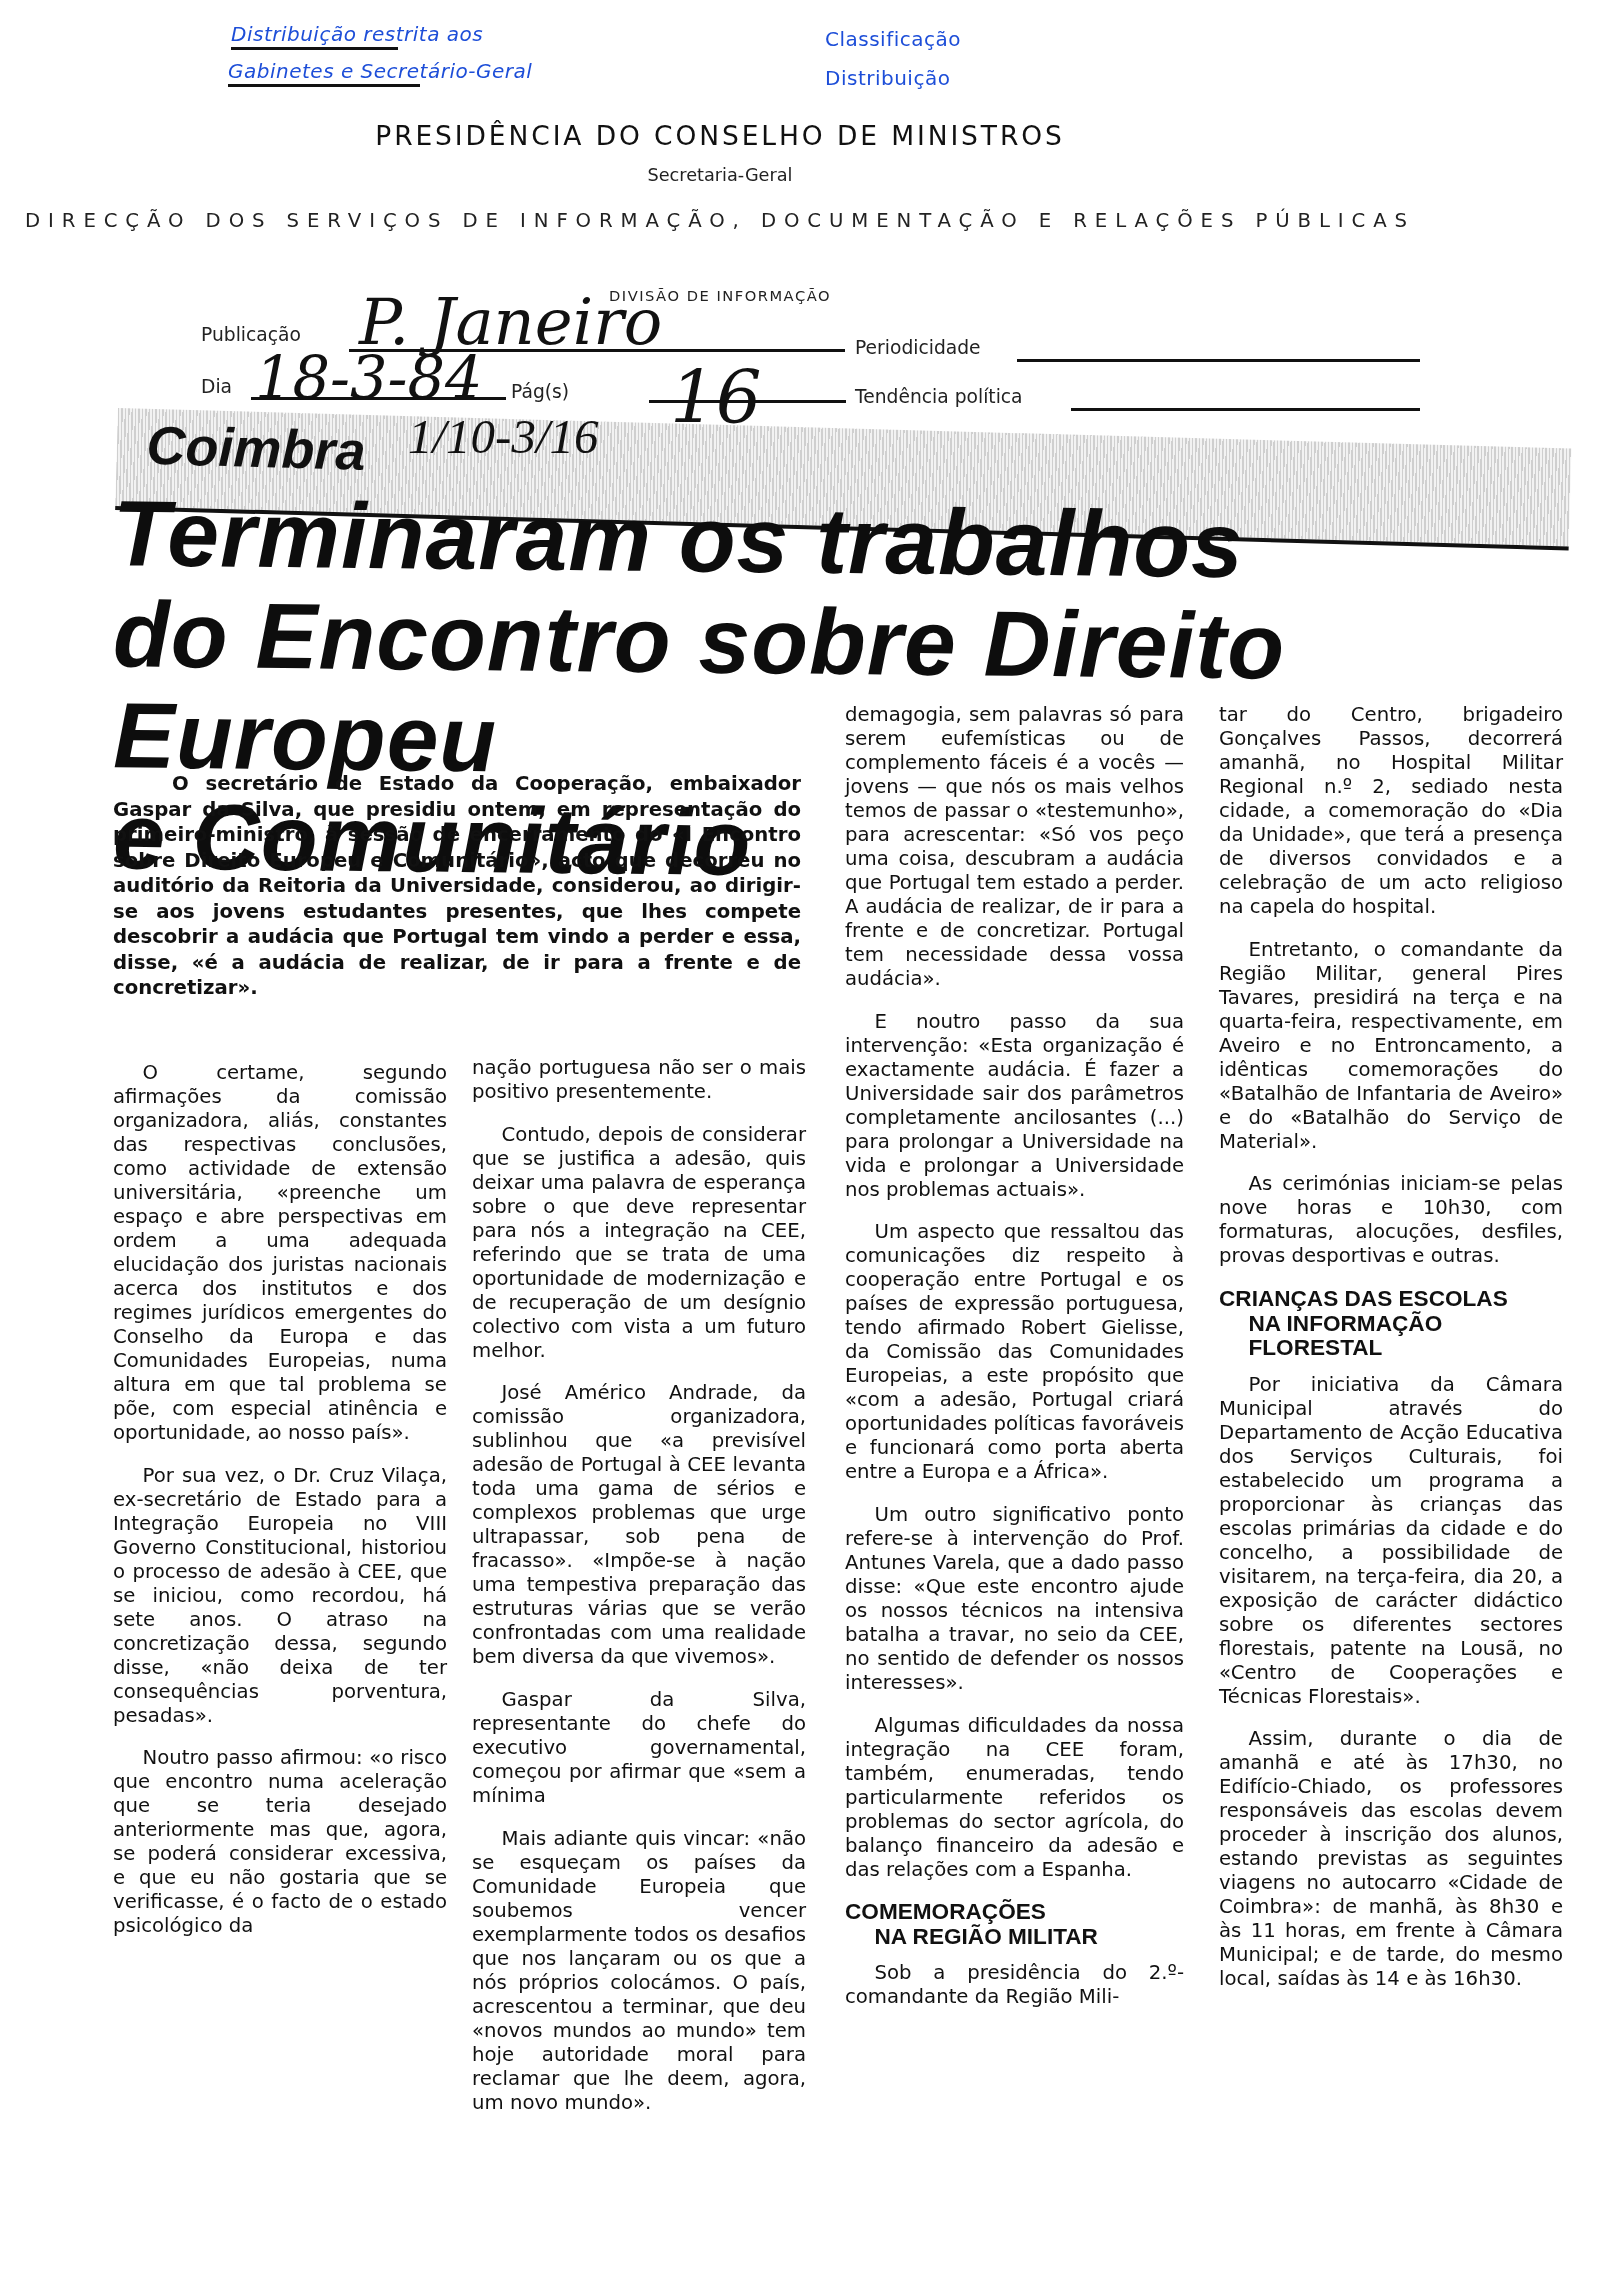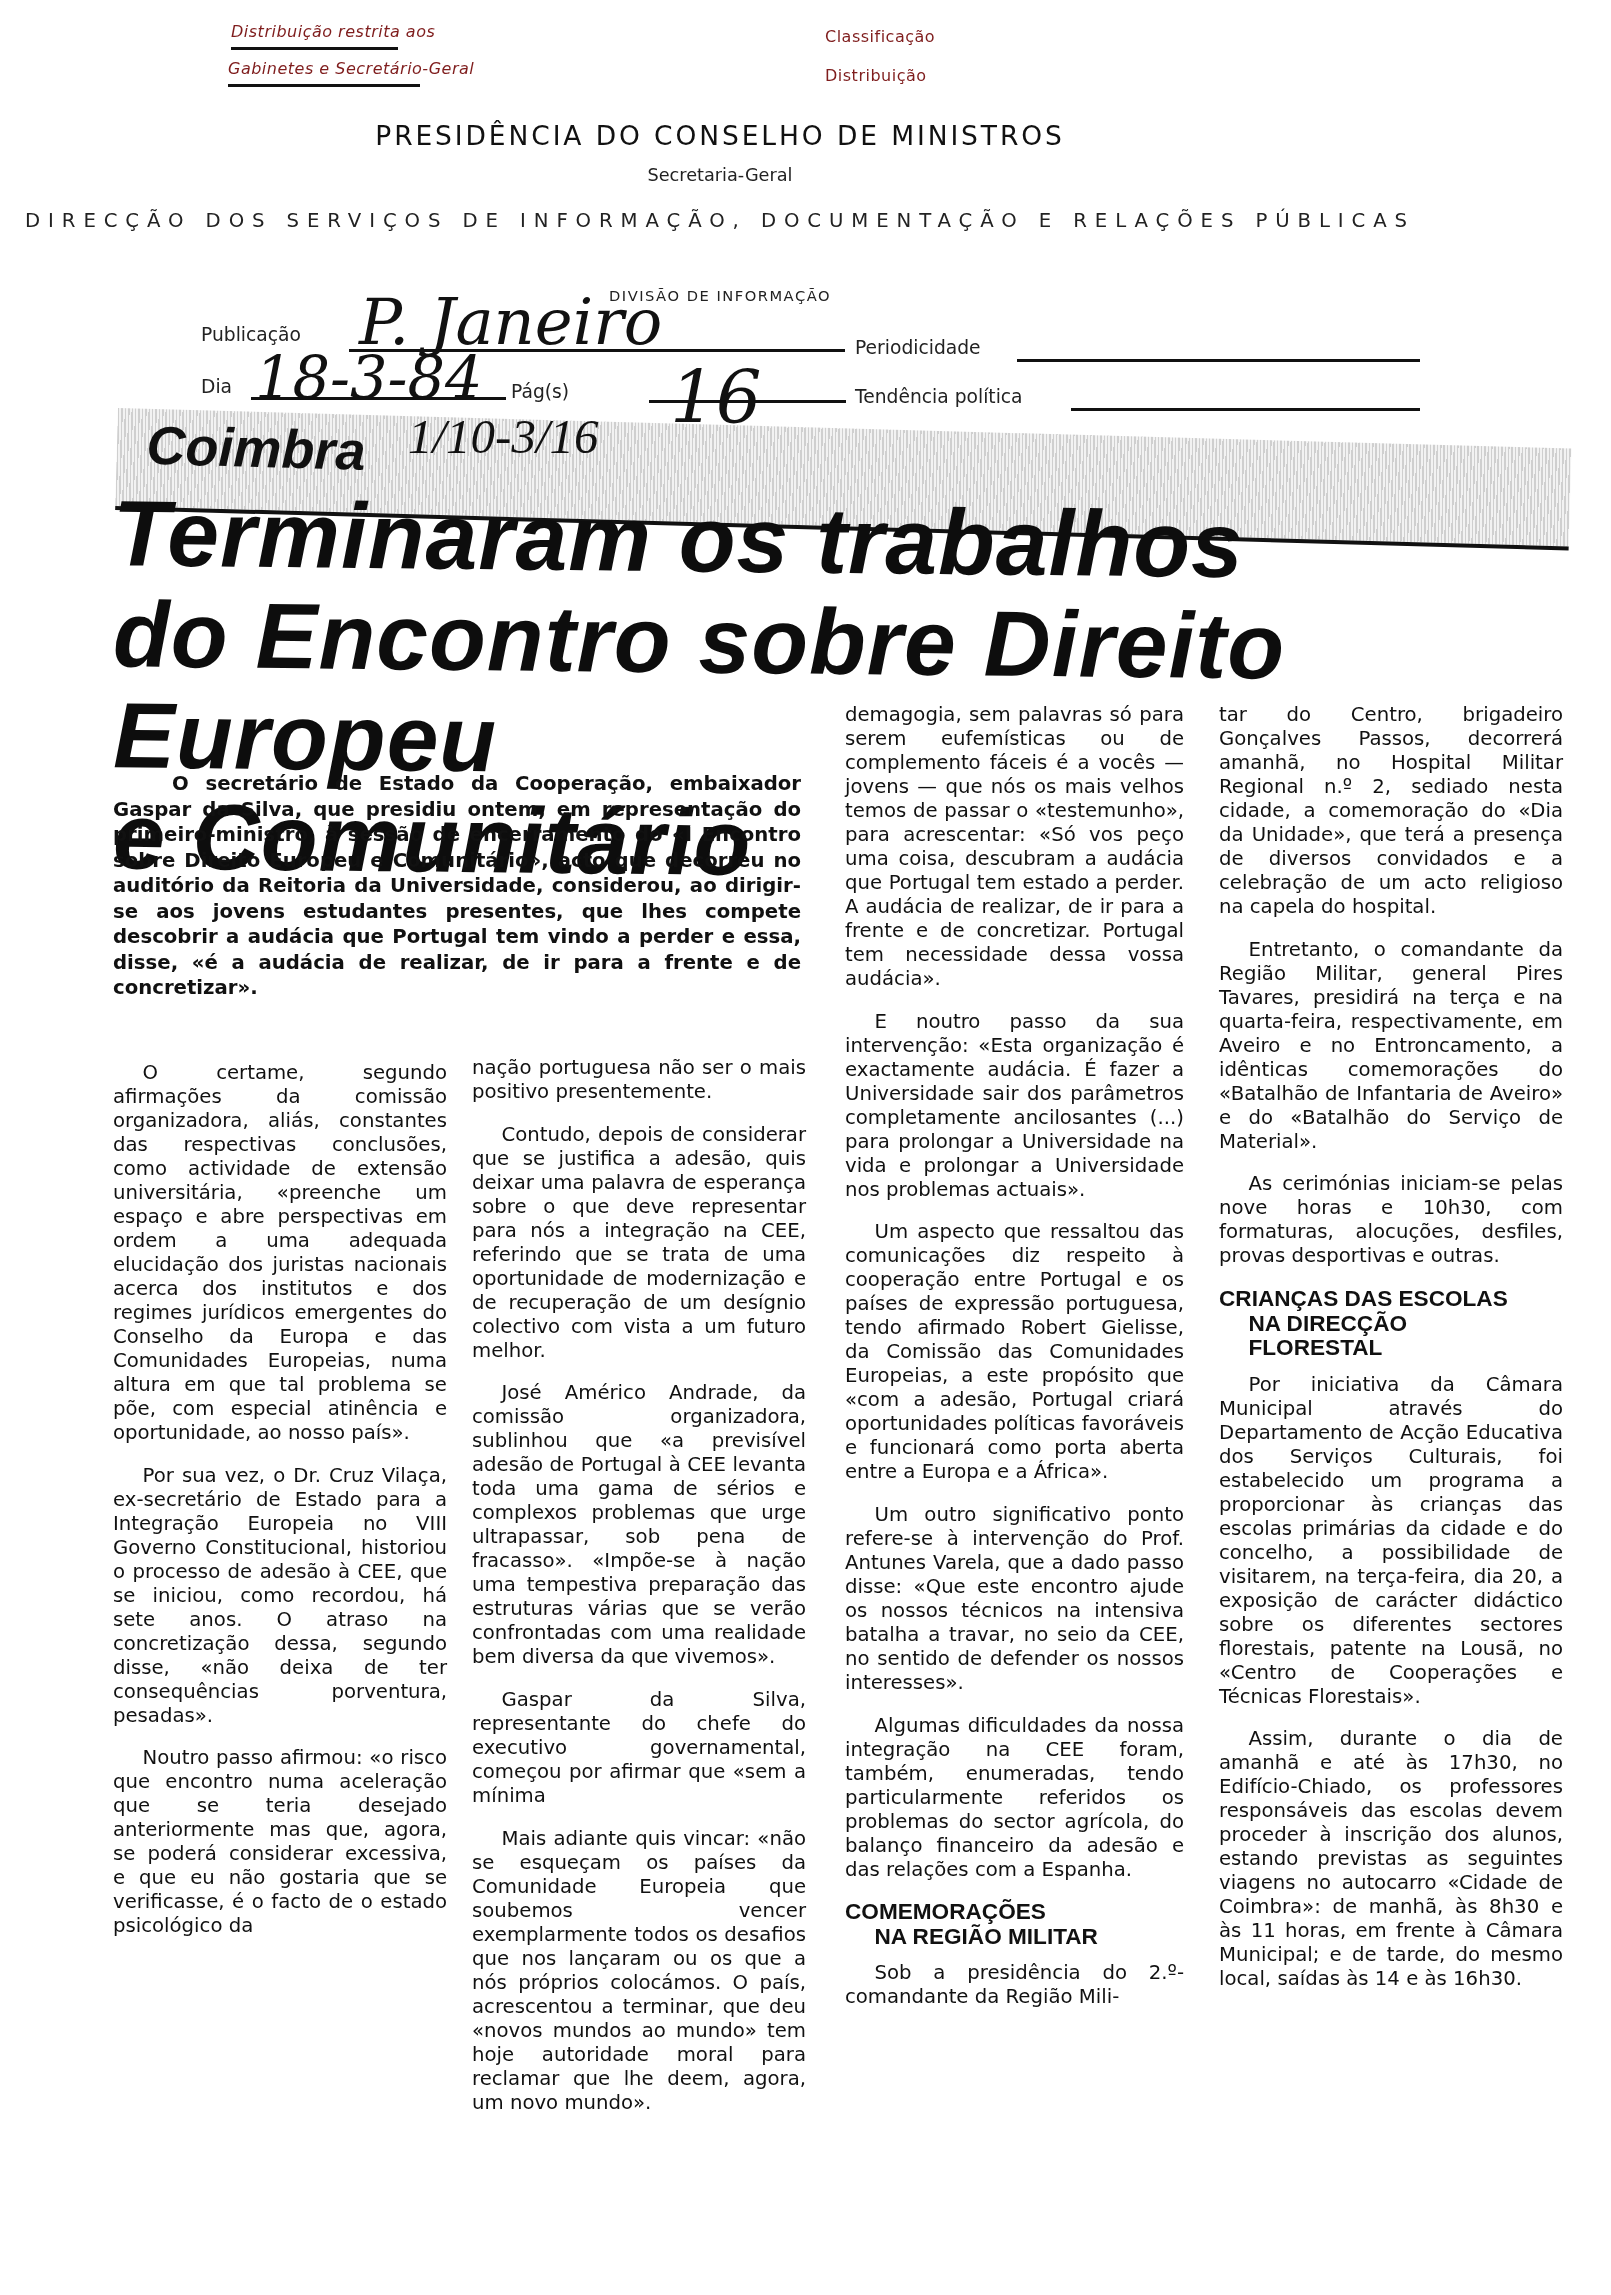--- a/index.html
+++ b/index.html
@@ -3,21 +3,21 @@
 <meta charset="utf-8">
 <style>
   html, body { margin: 0; padding: 0; background: #ffffff; }
   body {
     width: 1612px; height: 2295px; position: relative; overflow: hidden;
     color: #111; font-family: "DejaVu Sans", sans-serif;
   }
   .abs { position: absolute; }
 
   
-  .hdr-small { font-size: 16px; color: #7f1d1d; letter-spacing: 0.5px; }
+  .hdr-small { font-size: 20px; color: #1d4ed8; letter-spacing: 0.5px; }
   .hdr-italic { font-style: italic; }
   .uline { position: absolute; height: 2.9px; background: #111; }
   .center { left: 0; width: 1440px; text-align: center; }
   .org-title { font-size: 26.5px; letter-spacing: 2.9px; color: #111; }
   .org-sub { font-size: 17.7px; color: #222; }
   .org-dir { font-size: 19.7px; letter-spacing: 7.9px; color: #222; }
   .org-div { font-size: 14.7px; letter-spacing: 1.5px; color: #222; margin-top: 22px; }
   .form-label { font-size: 18.7px; color: #222; }
   .form-line { position: absolute; height: 2.5px; background: #111; }
   .hand { font-family: "DejaVu Serif", serif; font-style: italic; color: #111; }
@@ -138,19 +138,19 @@
   </h3>
   <p>Sob a presidência do 2.º-comandante da Região Mili-</p>
 </div>
 
 <div class="col" style="left:1219px; top:703px; width:344px;">
   <p class="cont">tar do Centro, brigadeiro Gonçalves Passos, decorrerá amanhã, no Hospital Militar Regional n.º 2, sediado nesta cidade, a comemoração do «Dia da Unidade», que terá a presença de diversos convidados e a celebração de um acto religioso na capela do hospital.</p>
   <p>Entretanto, o comandante da Região Militar, general Pires Tavares, presidirá na terça e na quarta-feira, respectivamente, em Aveiro e no Entroncamento, a idênticas comemorações do «Batalhão de Infantaria de Aveiro» e do «Batalhão do Serviço de Material».</p>
   <p>As cerimónias iniciam-se pelas nove horas e 10h30, com formaturas, alocuções, desfiles, provas desportivas e outras.</p>
   <h3>
     <span>CRIANÇAS DAS ESCOLAS</span>
-    <span class="ind">NA DIRECÇÃO</span>
+    <span class="ind">NA INFORMAÇÃO</span>
     <span class="ind">FLORESTAL</span>
   </h3>
   <p>Por iniciativa da Câmara Municipal através do Departamento de Acção Educativa dos Serviços Culturais, foi estabelecido um programa a proporcionar às crianças das escolas primárias da cidade e do concelho, a possibilidade de visitarem, na terça-feira, dia 20, a exposição de carácter didáctico sobre os diferentes sectores florestais, patente na Lousã, no «Centro de Cooperações e Técnicas Florestais».</p>
   <p>Assim, durante o dia de amanhã e até às 17h30, no Edifício-Chiado, os professores responsáveis das escolas devem proceder à inscrição dos alunos, estando previstas as seguintes viagens no autocarro «Cidade de Coimbra»: de manhã, às 8h30 e às 11 horas, em frente à Câmara Municipal; e de tarde, do mesmo local, saídas às 14 e às 16h30.</p>
 </div>
 
 
 </body></html>

